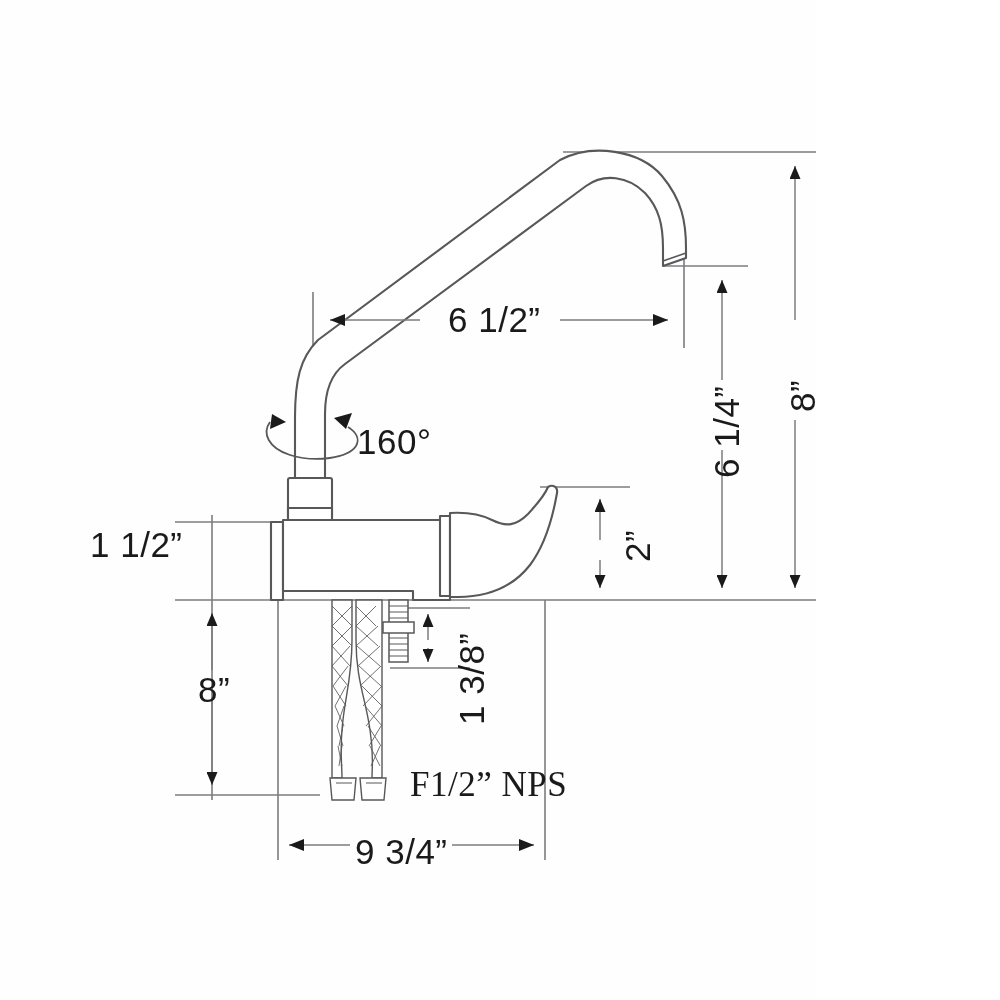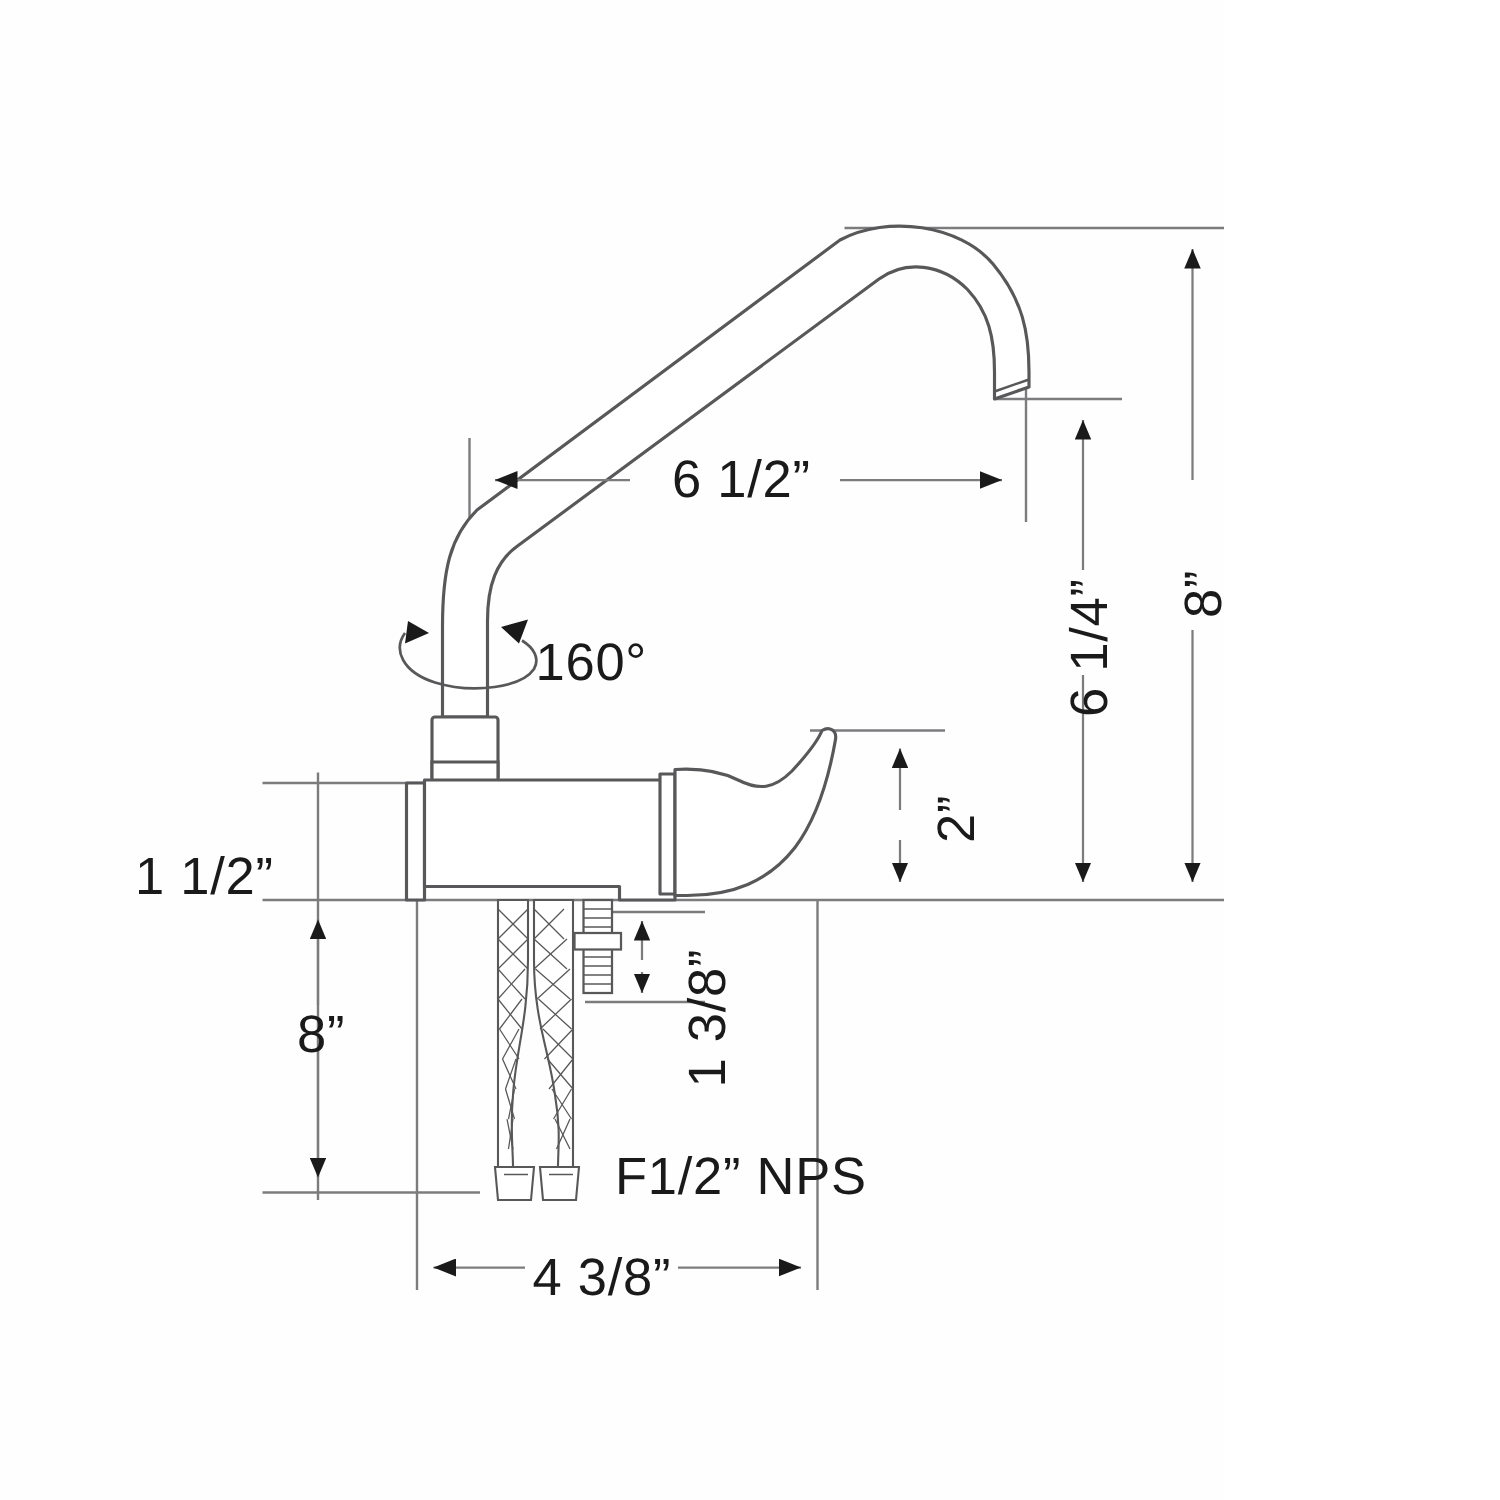--- a/index.html
+++ b/index.html
@@ -27,24 +27,24 @@
   }
   .dim-text {
     position: absolute;
     font-family: "Liberation Sans", sans-serif;
     color: #1a1a1a;
     white-space: nowrap;
     letter-spacing: 0.5px;
   }
   .t-65   { left: 448px; top: 300px;  font-size: 35px; }
   .t-360  { left: 357px; top: 422px;  font-size: 35px; }
-  .t-112  { left: 90px;  top: 565px;  font-size: 35px; }
+  .t-112  { left: 90px;  top: 525px;  font-size: 35px; }
   .t-8b   { left: 198px; top: 670px;  font-size: 35px; }
   .t-475  { left: 355px; top: 832px;  font-size: 35px; }
-  .t-nps  { left: 410px; top: 765px;  font-size: 35px; }
+  .t-nps  { left: 410px; top: 765px;  font-size: 35px; font-family: Liberation Serif, serif; }
   .rot {
     transform-origin: left top;
     transform: rotate(-90deg);
   }
   .t-614  { left: 707px; top: 478px;  font-size: 35px; }
   .t-8r   { left: 783px; top: 412px;  font-size: 35px; }
   .t-2    { left: 618px; top: 562px;  font-size: 35px; }
   .t-138  { left: 452px; top: 725px;  font-size: 35px; }
 </style>
 </head>
@@ -182,21 +182,21 @@
 
       <line x1="350" y1="845" x2="289" y2="845" marker-end="url(#arrL)"></line>
       <line x1="452" y1="845" x2="534" y2="845" marker-end="url(#arrR)"></line>
     </g>
   </svg>
 
   <div class="dim-text t-65">6 1/2”</div>
   <div class="dim-text t-360">160°</div>
   <div class="dim-text t-112">1 1/2”</div>
   <div class="dim-text t-8b">8”</div>
-  <div class="dim-text t-475">4 3/8”</div>
+  <div class="dim-text t-475">9 3/4”</div>
   <div class="dim-text t-nps">F1/2” NPS</div>
 
   <div class="dim-text rot t-614">6 1/4”</div>
   <div class="dim-text rot t-8r">8”</div>
   <div class="dim-text rot t-2">2”</div>
   <div class="dim-text rot t-138">1 3/8”</div>
 
 </div>
 
 </body></html>

